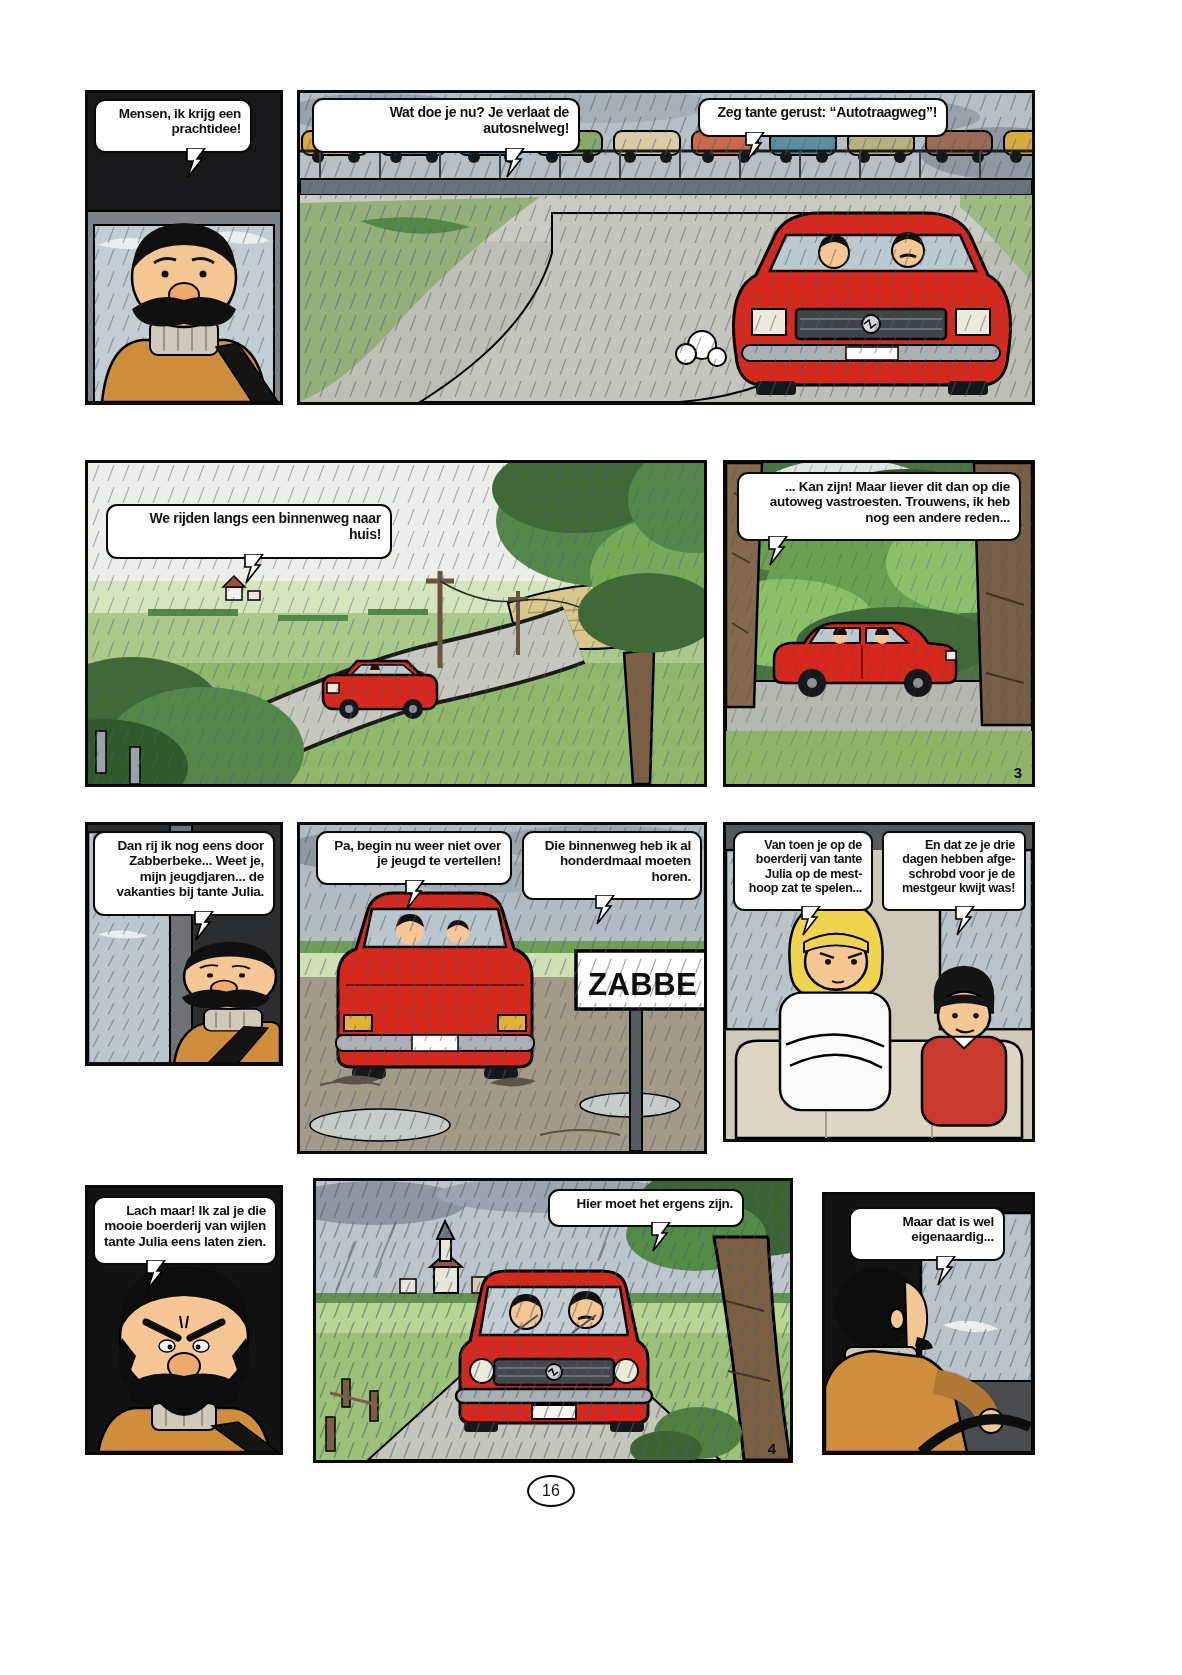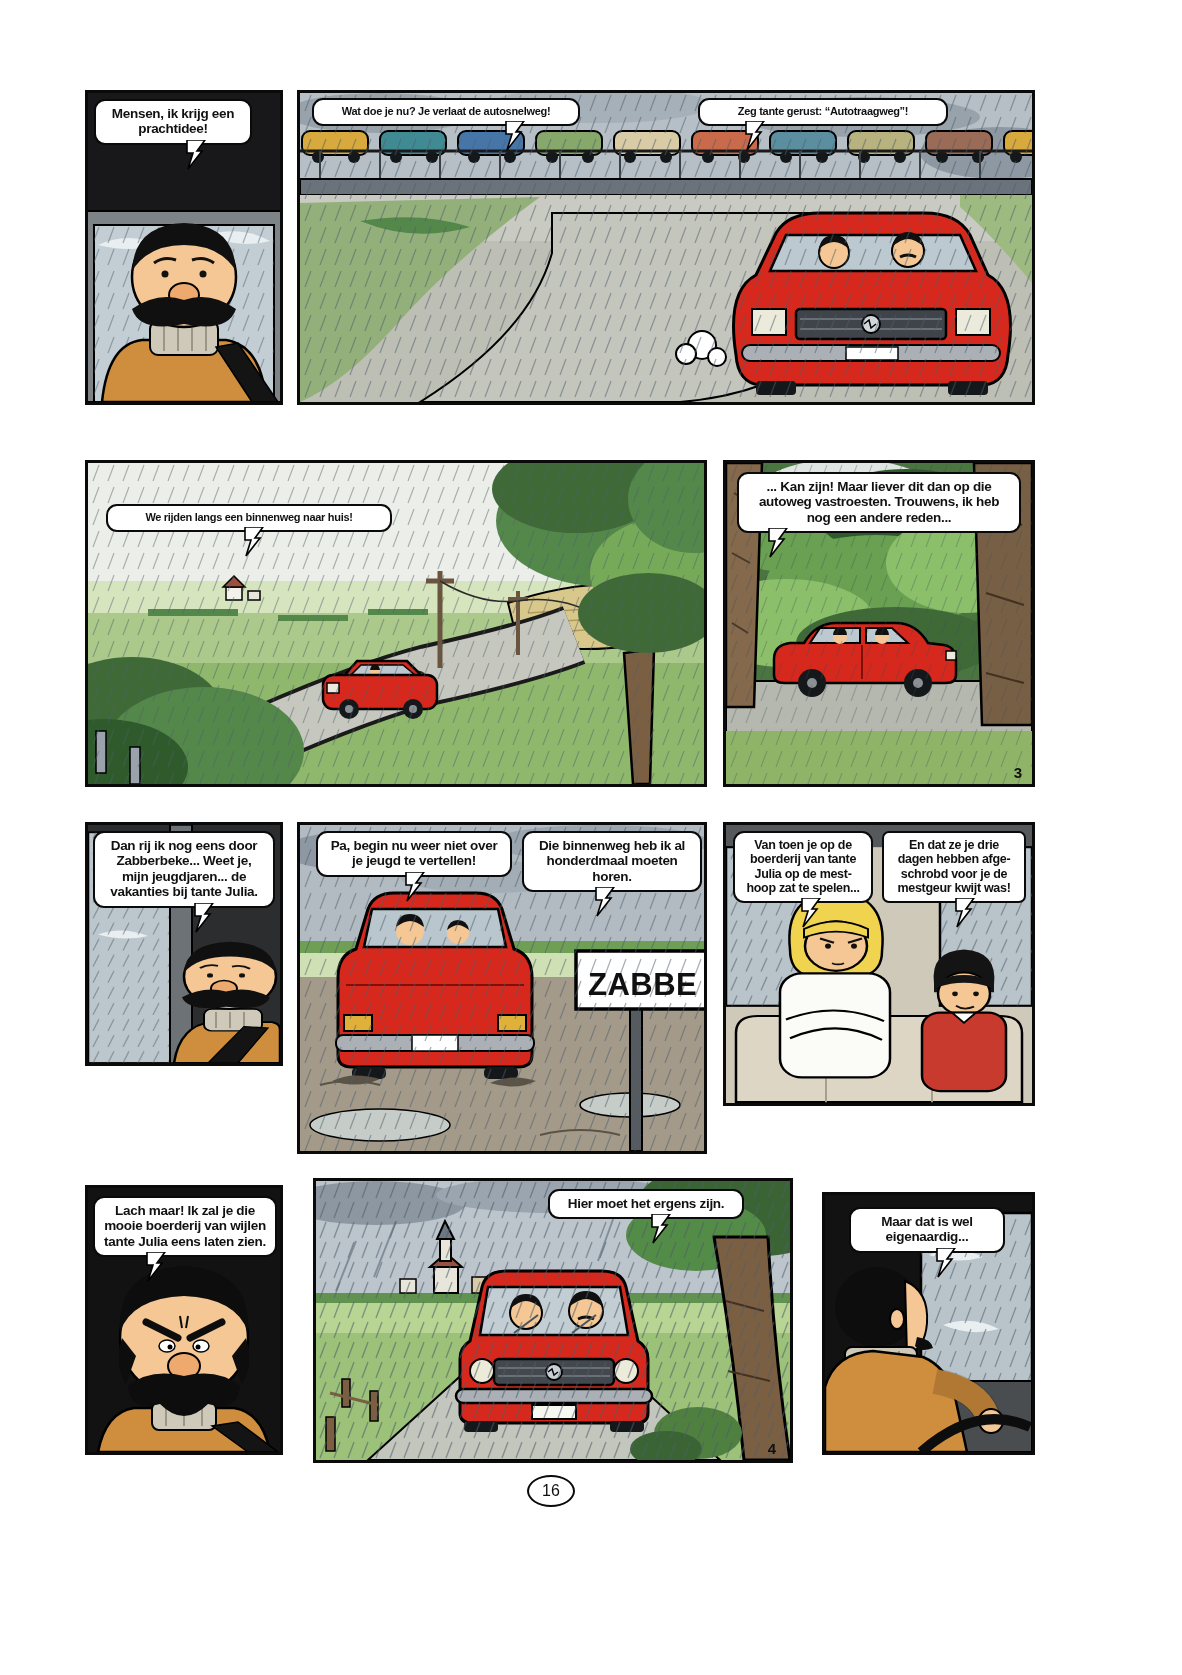--- a/index.html
+++ b/index.html
@@ -1,22 +1,22 @@
 <!DOCTYPE html>
 <html><head>
 <meta charset="utf-8">
 <style>
   html,body{margin:0;padding:0;background:#e9e9e9;}
   #page{position:relative;width:1182px;height:1675px;background:#ffffff;overflow:hidden;
         font-family:"Liberation Sans",sans-serif;}
   .panel{position:absolute;border:3px solid #0a0a0a;background:#fff;overflow:hidden;box-sizing:border-box;}
   .art{position:absolute;left:0;top:0;width:100%;height:100%;display:block;}
   .bubble{position:absolute;background:#fff;border:2.5px solid #0a0a0a;border-radius:11px;
-          padding:5px 9px 6px;text-align:center;z-index:5;box-sizing:border-box;}
-  .bubble-text{font-weight:700;font-size:11px;line-height:1.14;letter-spacing:-0.3px;color:#111;
+          padding:5px 9px 14px;text-align:right;z-index:5;box-sizing:border-box;}
+  .bubble-text{font-weight:700;font-size:14px;line-height:1.14;letter-spacing:-0.3px;color:#111;
                font-family:"Liberation Sans",sans-serif;display:block;}
   .b-md .bubble-text{font-size:13.5px;}
   .b-sm .bubble-text{font-size:12.5px;}
   .tail{position:absolute;bottom:-27px;width:22px;height:30px;}
   .pnum{position:absolute;right:10px;bottom:3px;z-index:6;font-weight:700;font-size:15px;color:#111;}
   .sign-label{position:absolute;z-index:6;font-weight:800;font-size:31px;letter-spacing:0.5px;color:#101010;
               font-family:"Liberation Sans",sans-serif;white-space:nowrap;}
   .page-num{position:absolute;left:527px;top:1475px;width:44px;height:28px;border:2px solid #0a0a0a;
             border-radius:50%;background:#fff;display:flex;align-items:center;justify-content:center;
             font-weight:400;font-size:16px;color:#111;z-index:8;}
@@ -393,21 +393,21 @@
         </svg>
     </div>
     <div class="bubble b-md" style="left:222px;top:6px;width:180px;">
       <span class="bubble-text">Die binnenweg heb ik al honderdmaal moeten horen.</span>
       <svg class="tail" style="left:40%" viewBox="0 0 22 30">
           <path d="M2 0 L20 0 L12 11 L17 11 L3 29 L8 13 L2 13 Z" fill="#fff" stroke="#000" stroke-width="1.6"></path>
         </svg>
     </div>
   </div>
 
-  <div class="panel" style="left:723px;top:822px;width:312px;height:284px;">
+  <div class="panel" style="left:723px;top:822px;width:312px;height:320px;">
     <svg class="art" viewBox="0 0 306 326" preserveAspectRatio="none">
       <defs>
           <pattern id="rn7" width="15" height="22" patternUnits="userSpaceOnUse">
             <line x1="11" y1="2" x2="5" y2="18" stroke="#4e5d6a" stroke-width="1.3"></line>
           </pattern>
         </defs>
       <rect width="306" height="326" fill="#cfc9ba"></rect>
       <rect width="306" height="26" fill="#56595c"></rect>
       <rect x="0" y="26" width="92" height="186" fill="#b9c3ca" stroke="#000" stroke-width="2.5"></rect>
       <rect x="214" y="26" width="92" height="186" fill="#b9c3ca" stroke="#000" stroke-width="2.5"></rect>

